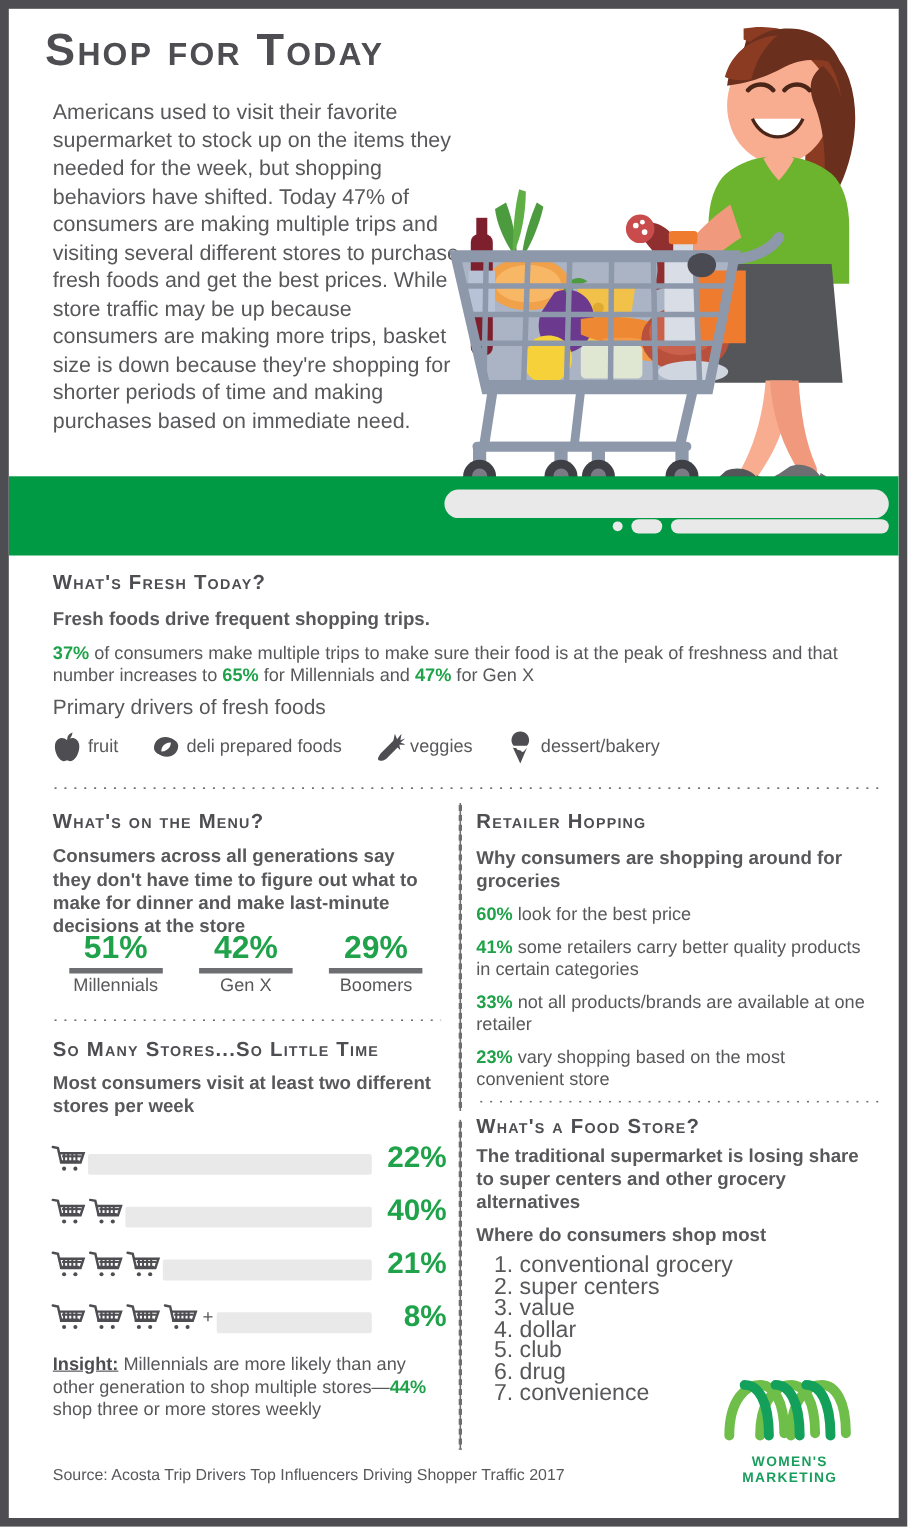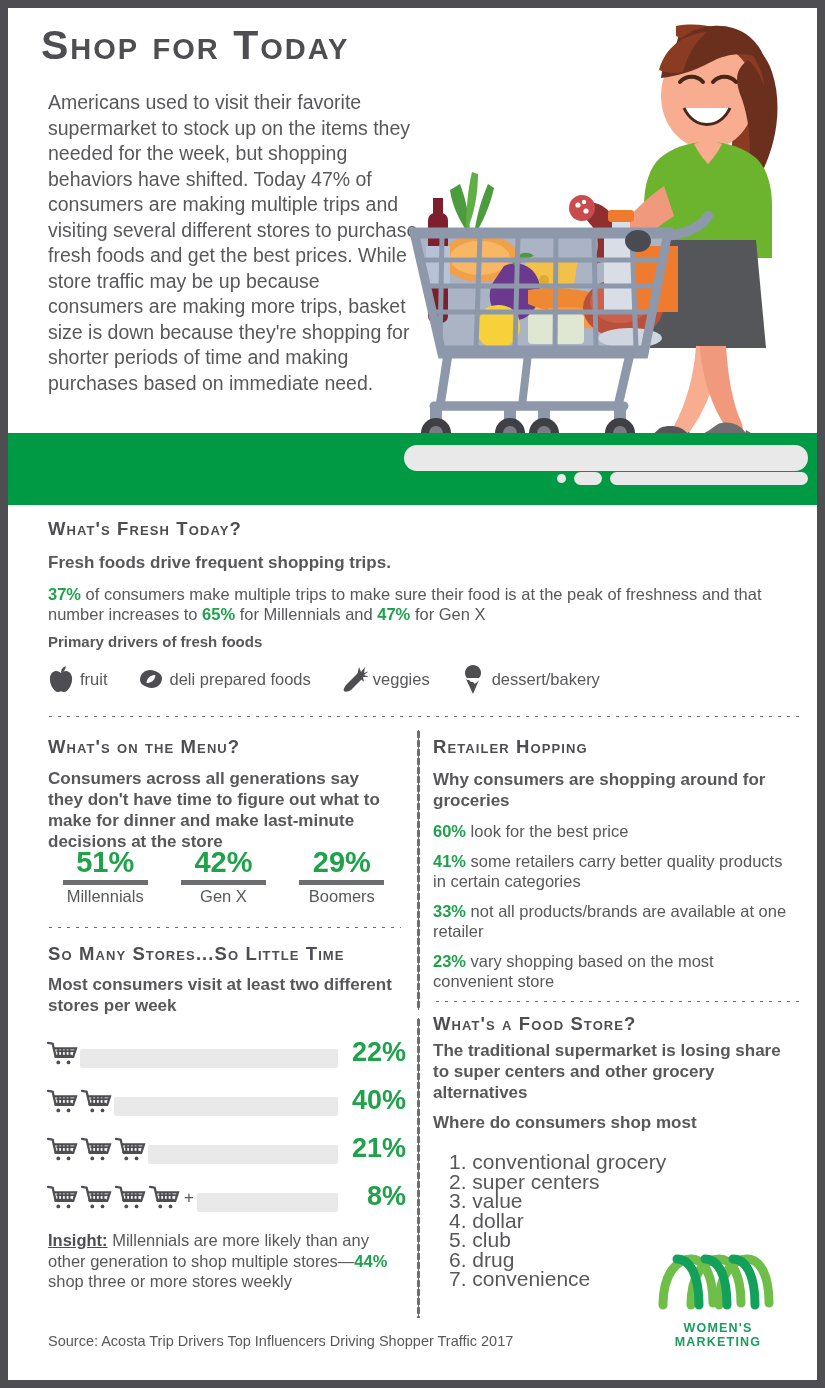--- a/index.html
+++ b/index.html
@@ -30,21 +30,21 @@
   .sect-h{font-size:18.5px;font-weight:bold;color:#4d4d52;letter-spacing:1.1px;
           font-variant:small-caps;}
   .lead{font-size:17px;font-weight:bold;color:#58585b;line-height:21px;}
   .body{font-size:16.5px;color:#58585b;line-height:20px;}
   .g{color:#1fa24a;font-weight:bold;}
 
   .fresh{position:absolute;left:40px;top:510px;width:730px;}
   .fresh .sect-h{margin-bottom:12px;}
   .fresh .lead{margin-bottom:11px;}
   .fresh .body{margin-bottom:0;}
-  .drivers-h{position:absolute;left:40px;top:625px;font-size:15px;font-weight:bold;color:#58585b;}
+  .drivers-h{position:absolute;left:40px;top:625px;font-size:19px;font-weight:normal;color:#58585b;}
   .drivers{position:absolute;left:38px;top:655px;display:flex;align-items:center;}
   .driver{display:flex;align-items:center;margin-right:28px;}
   .driver .ico{width:30px;height:32px;display:flex;align-items:center;justify-content:center;}
   .driver .lbl{font-size:16.5px;color:#58585b;margin-left:4px;}
 
   
   .hdot{position:absolute;height:3px;
         background-image:radial-gradient(#6d6e72 1.4px, transparent 1.5px);
         background-size:9px 3px;background-repeat:repeat-x;}
   .vdot{position:absolute;width:3px;
@@ -79,21 +79,21 @@
 
   
   .hop{position:absolute;left:425px;top:728px;width:360px;}
   .hop .sect-h{margin-bottom:11px;}
   .hop .lead{margin-bottom:10px;}
   .hop .item{font-size:16.5px;color:#58585b;line-height:20px;margin-bottom:10px;}
 
   .fstore{position:absolute;left:425px;top:1005px;width:360px;}
   .fstore .sect-h{margin-bottom:5px;}
   .fstore .lead{margin-bottom:10px;}
-  .fstore .wh{font-size:17px;font-weight:bold;color:#58585b;margin-bottom:19px;}
+  .fstore .wh{font-size:17px;font-weight:bold;color:#58585b;margin-bottom:7px;}
   .fstore ol{margin:0;padding:0;list-style:none;}
   .fstore li{font-size:21px;color:#58585b;line-height:19.5px;margin-left:16px;}
 
   .logo{position:absolute;left:630px;top:1245px;width:160px;text-align:center;}
   .logo .wm{font-size:12.5px;letter-spacing:1.2px;color:#1a9e5e;font-weight:bold;margin-top:2px;}
 </style>
 </head>
 <body>
 
 <div class="page">

